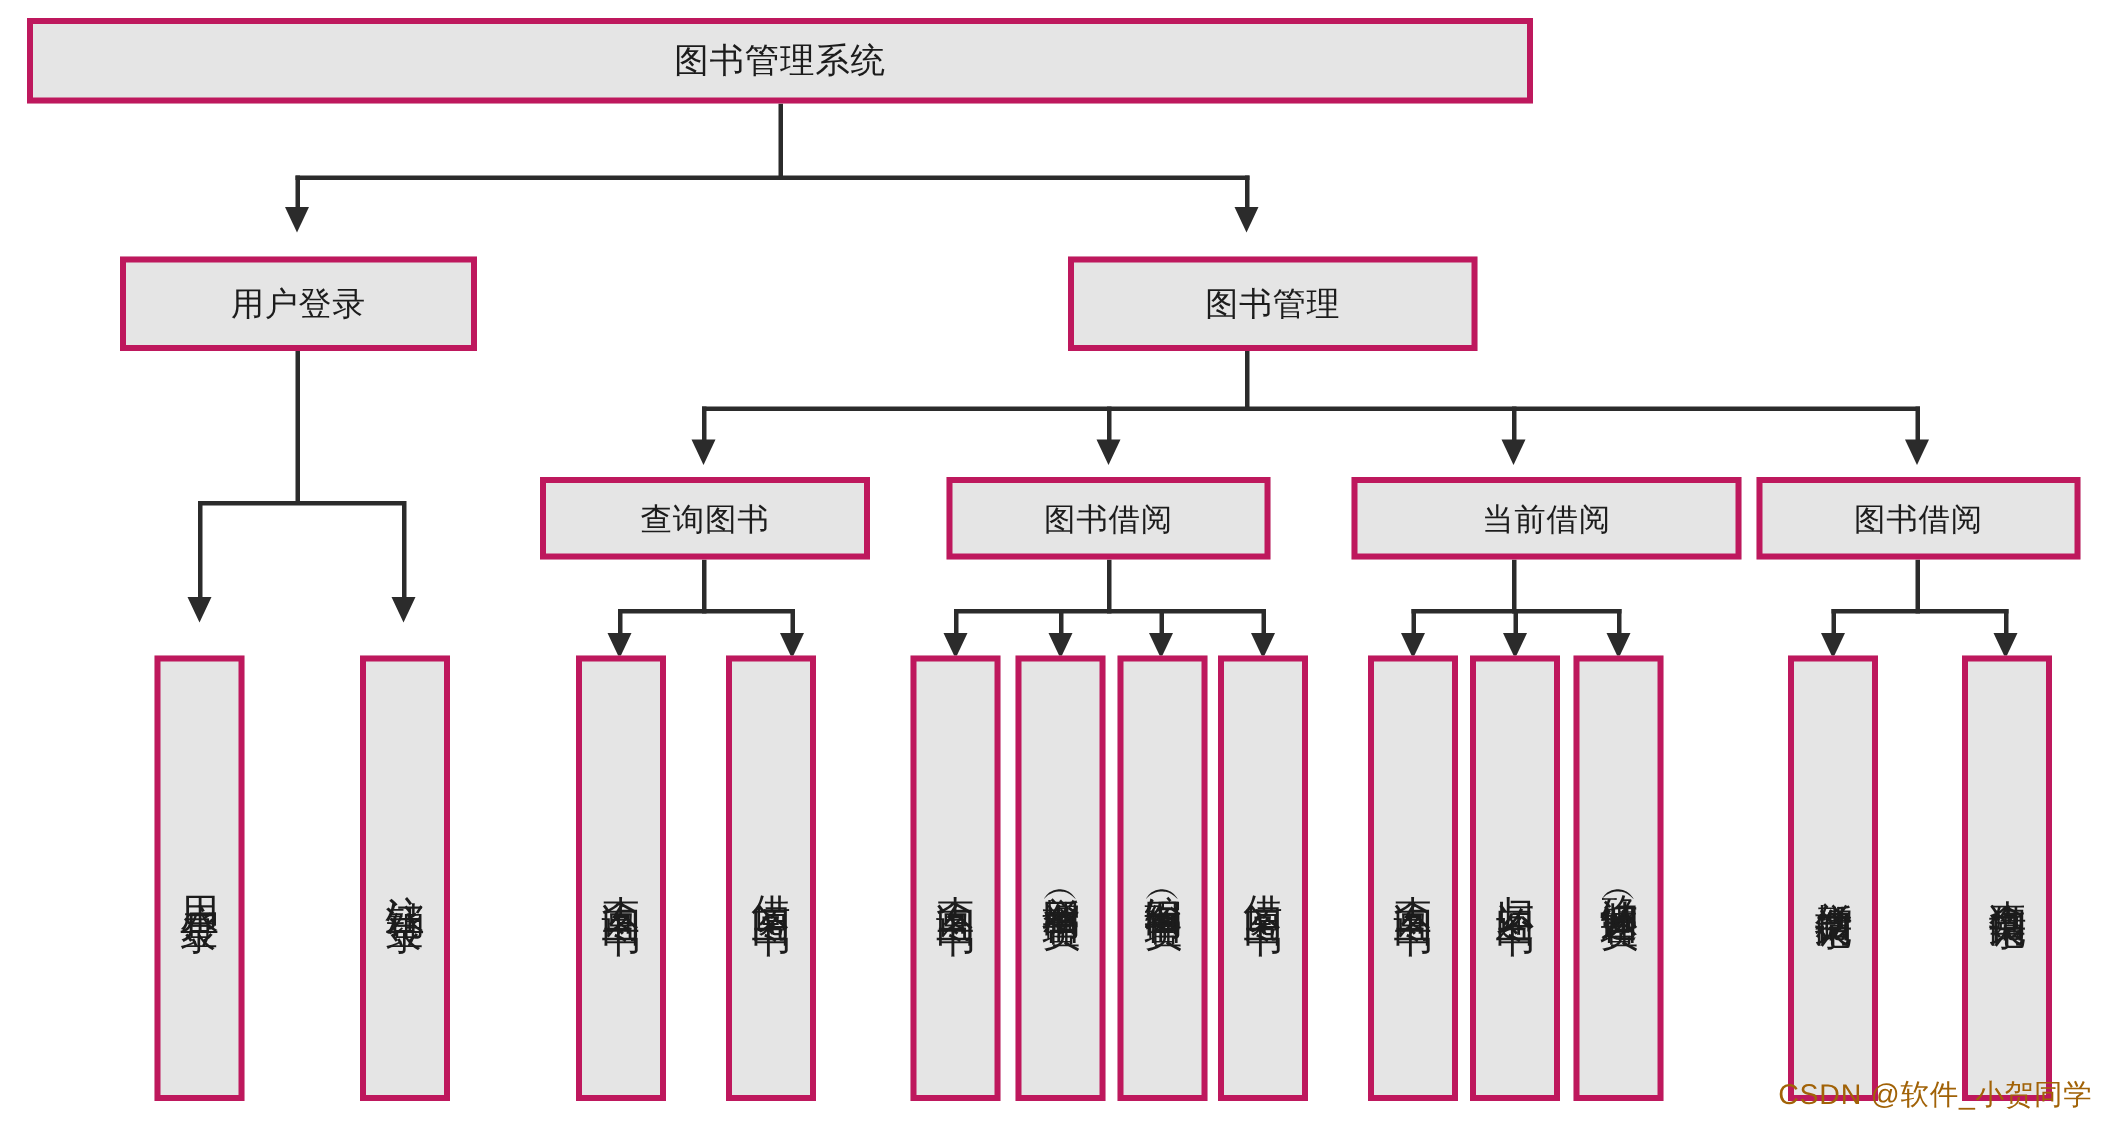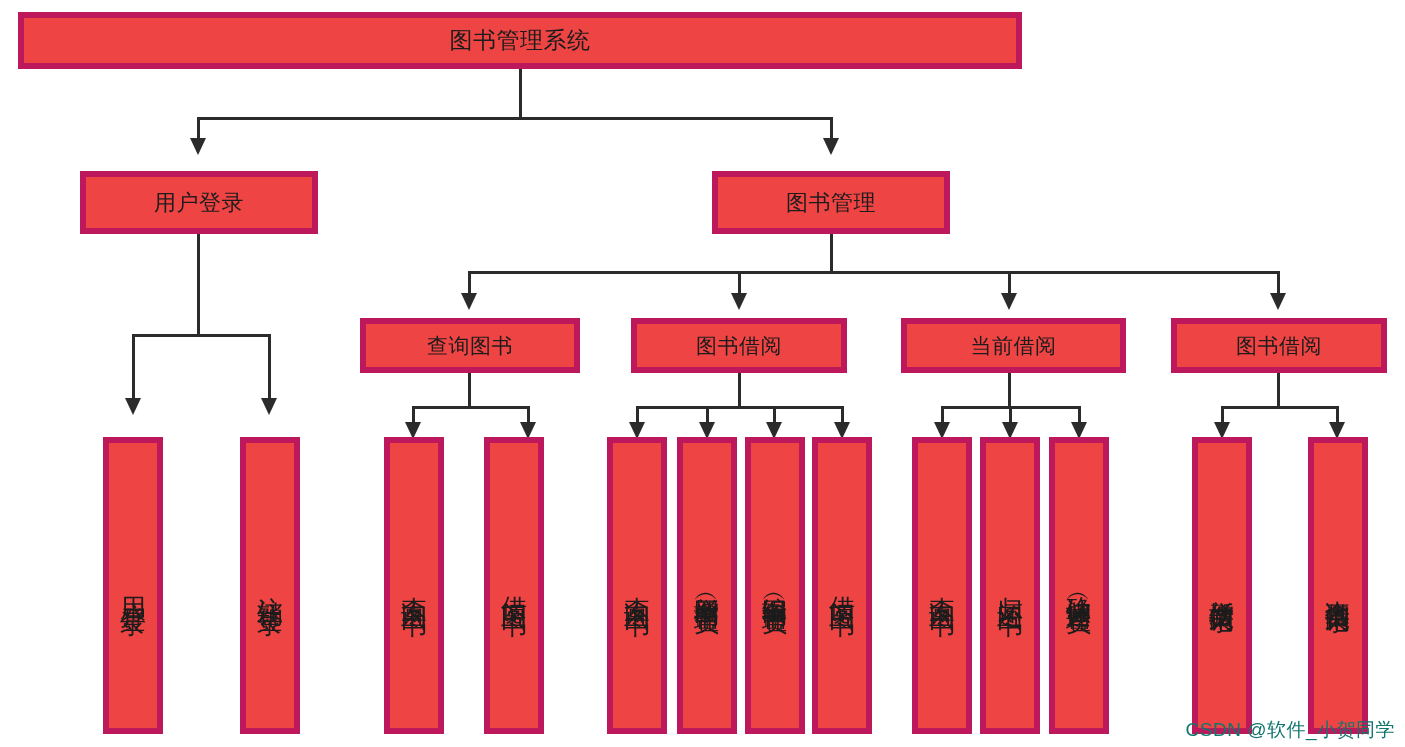--- a/index.html
+++ b/index.html
@@ -12,22 +12,22 @@
     position:relative;
     width:1405px;
     height:747px;
     background:#ffffff;
     overflow:hidden;
   }
   
   .node{
     position:absolute;
     box-sizing:border-box;
-    border:6px solid #be185d;
-    background:#ef4444;
+    border:4px solid #be185d;
+    background:#e5e5e5;
     display:flex;
     align-items:center;
     justify-content:center;
     z-index:3;
   }
   .node .label{
     color:#1c1c1c;
     letter-spacing:0.5px;
     white-space:nowrap;
     text-align:center;
@@ -70,21 +70,21 @@
     border-right:8px solid transparent;
     border-top:17px solid #2b2b2b;
     z-index:2;
   }
   
   #watermark{
     position:absolute;
     right:10px;
     bottom:4px;
     font-size:19px;
-    color:#0f766e;
+    color:#a16207;
     white-space:nowrap;
     z-index:6;
     letter-spacing:0.5px;
   }
 </style>
 </head>
 <body>
 
 <div id="canvas">
 
@@ -99,21 +99,21 @@
   <div class="ln v" style="left:197px;top:117px;width:3px;height:25px;"></div>
   <div class="arrow" style="left:190px;top:138px;"></div>
 
   <div class="ln v" style="left:830px;top:117px;width:3px;height:25px;"></div>
   <div class="arrow" style="left:823px;top:138px;"></div>
 
   <div class="node lvl1" style="left:80px;top:171px;width:238px;height:63px;">
     <span class="label">用户登录</span>
   </div>
 
-  <div class="node lvl1" style="left:712px;top:171px;width:238px;height:63px;">
+  <div class="node lvl1" style="left:712px;top:171px;width:273px;height:63px;">
     <span class="label">图书管理</span>
   </div>
 
   <div class="ln v" style="left:197px;top:234px;width:3px;height:102px;"></div>
   <div class="ln h" style="left:132px;top:334px;width:138px;height:3px;"></div>
   <div class="ln v" style="left:132px;top:334px;width:3px;height:68px;"></div>
   <div class="arrow" style="left:125px;top:398px;"></div>
   <div class="ln v" style="left:268px;top:334px;width:3px;height:68px;"></div>
   <div class="arrow" style="left:261px;top:398px;"></div>
 
@@ -131,21 +131,21 @@
 
   <div class="ln v" style="left:1277px;top:271px;width:3px;height:26px;"></div>
   <div class="arrow" style="left:1270px;top:293px;"></div>
 
   <div class="node lvl2" style="left:360px;top:318px;width:220px;height:55px;">
     <span class="label">查询图书</span>
   </div>
   <div class="node lvl2" style="left:631px;top:318px;width:216px;height:55px;">
     <span class="label">图书借阅</span>
   </div>
-  <div class="node lvl2" style="left:901px;top:318px;width:225px;height:55px;">
+  <div class="node lvl2" style="left:901px;top:318px;width:260px;height:55px;">
     <span class="label">当前借阅</span>
   </div>
   <div class="node lvl2" style="left:1171px;top:318px;width:216px;height:55px;">
     <span class="label">图书借阅</span>
   </div>
 
   <div class="ln v" style="left:468px;top:373px;width:3px;height:36px;"></div>
   <div class="ln h" style="left:412px;top:406px;width:118px;height:3px;"></div>
   <div class="ln v" style="left:412px;top:406px;width:3px;height:22px;"></div>
   <div class="arrow" style="left:405px;top:422px;"></div>

